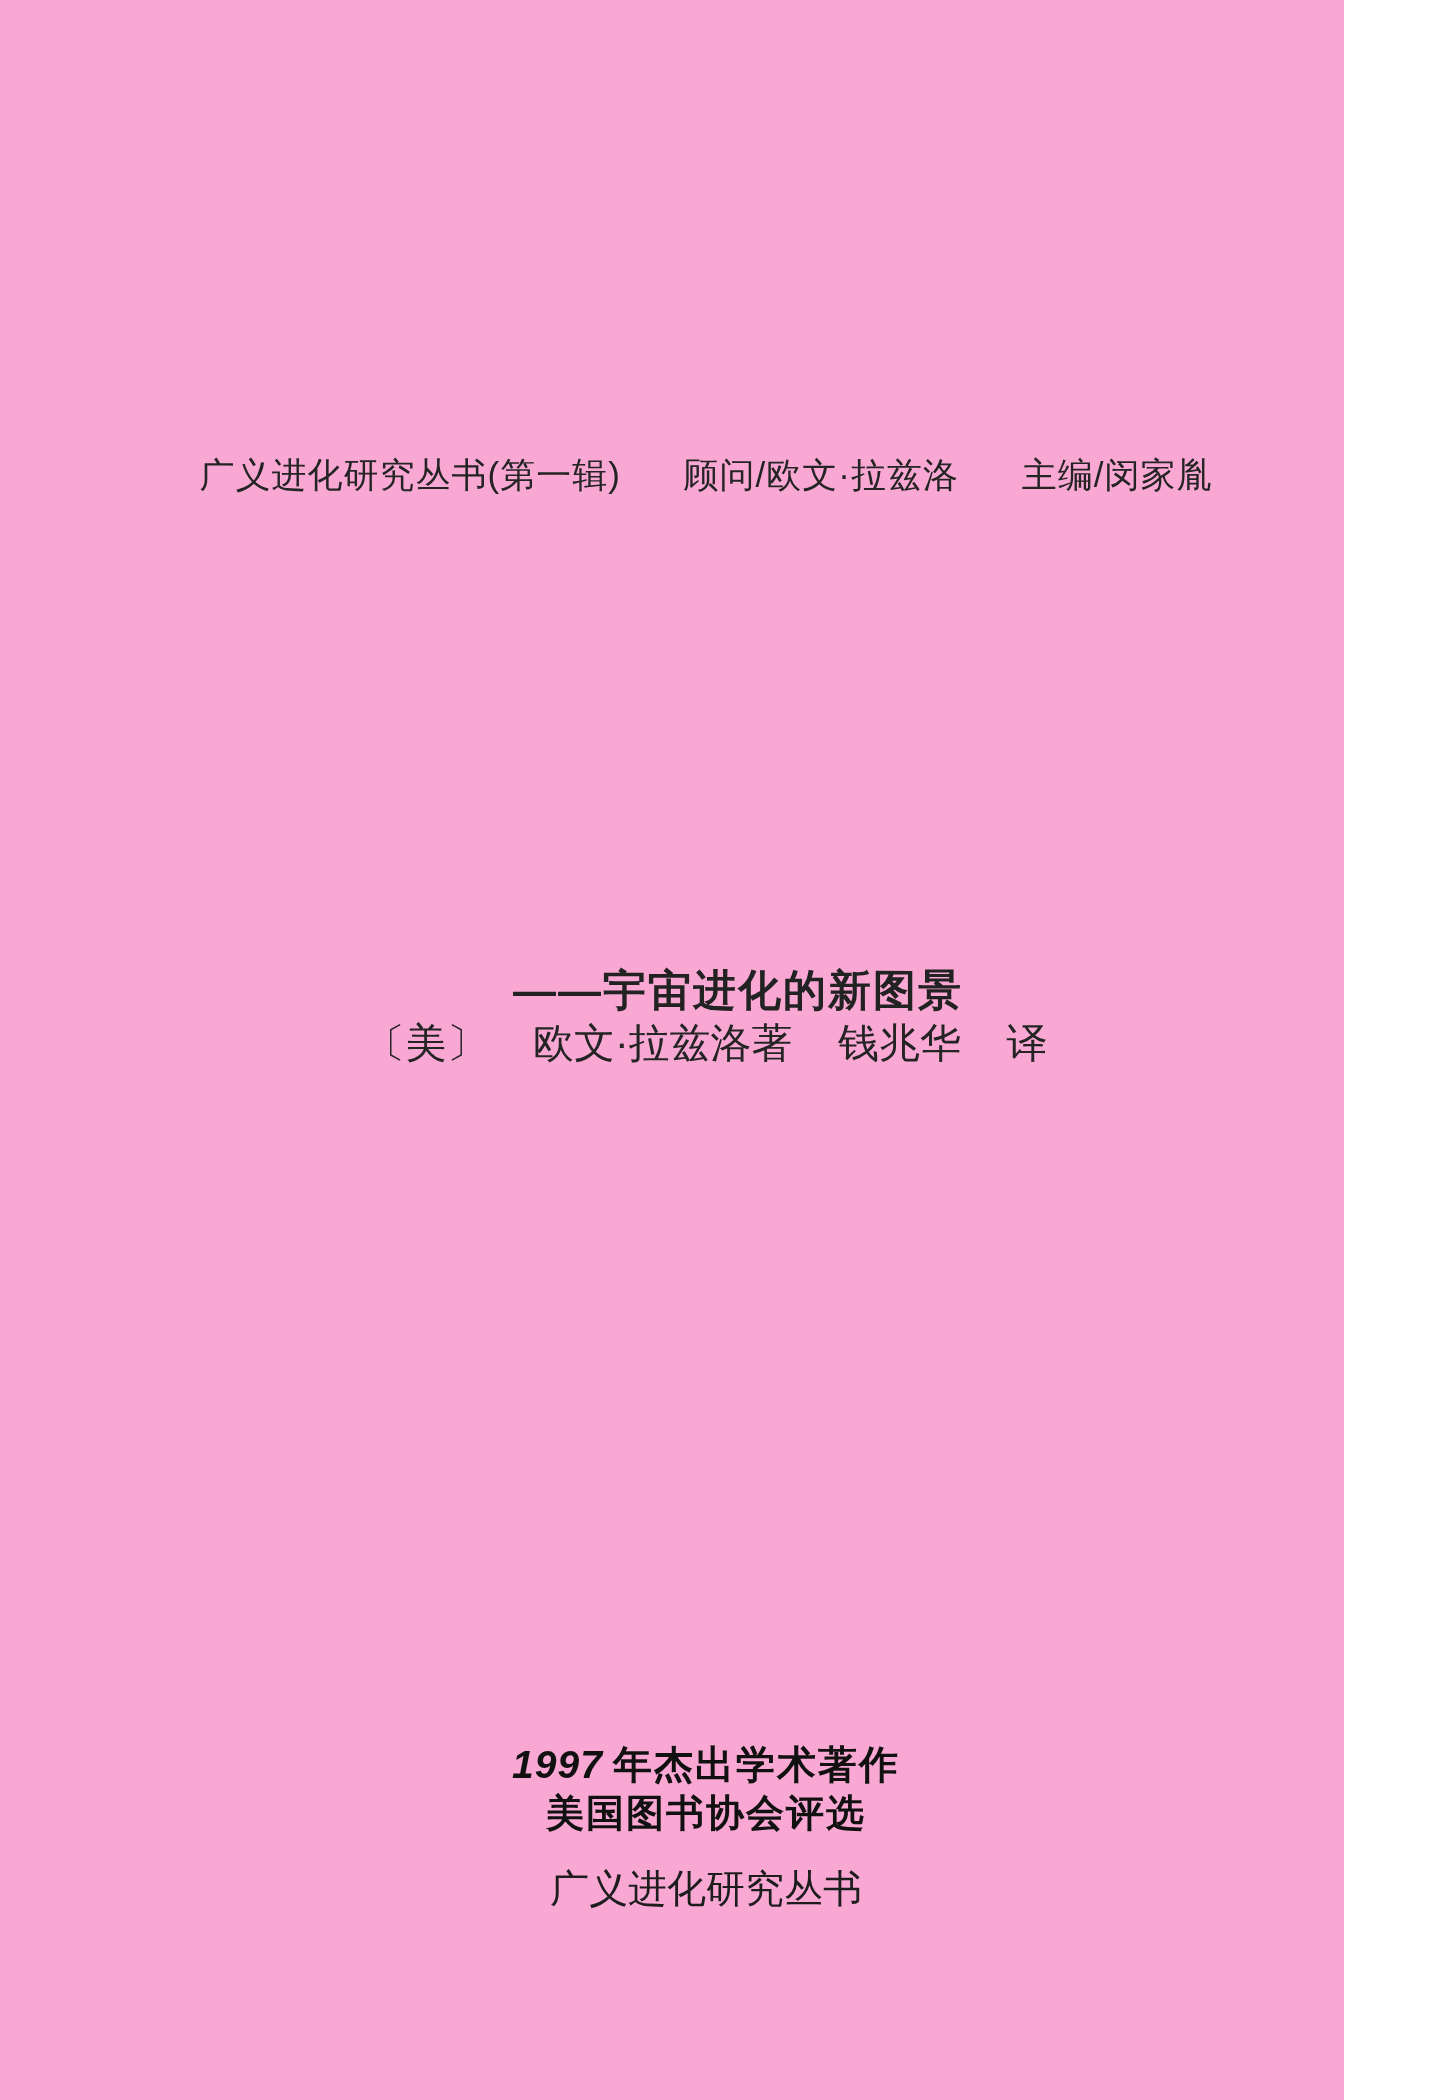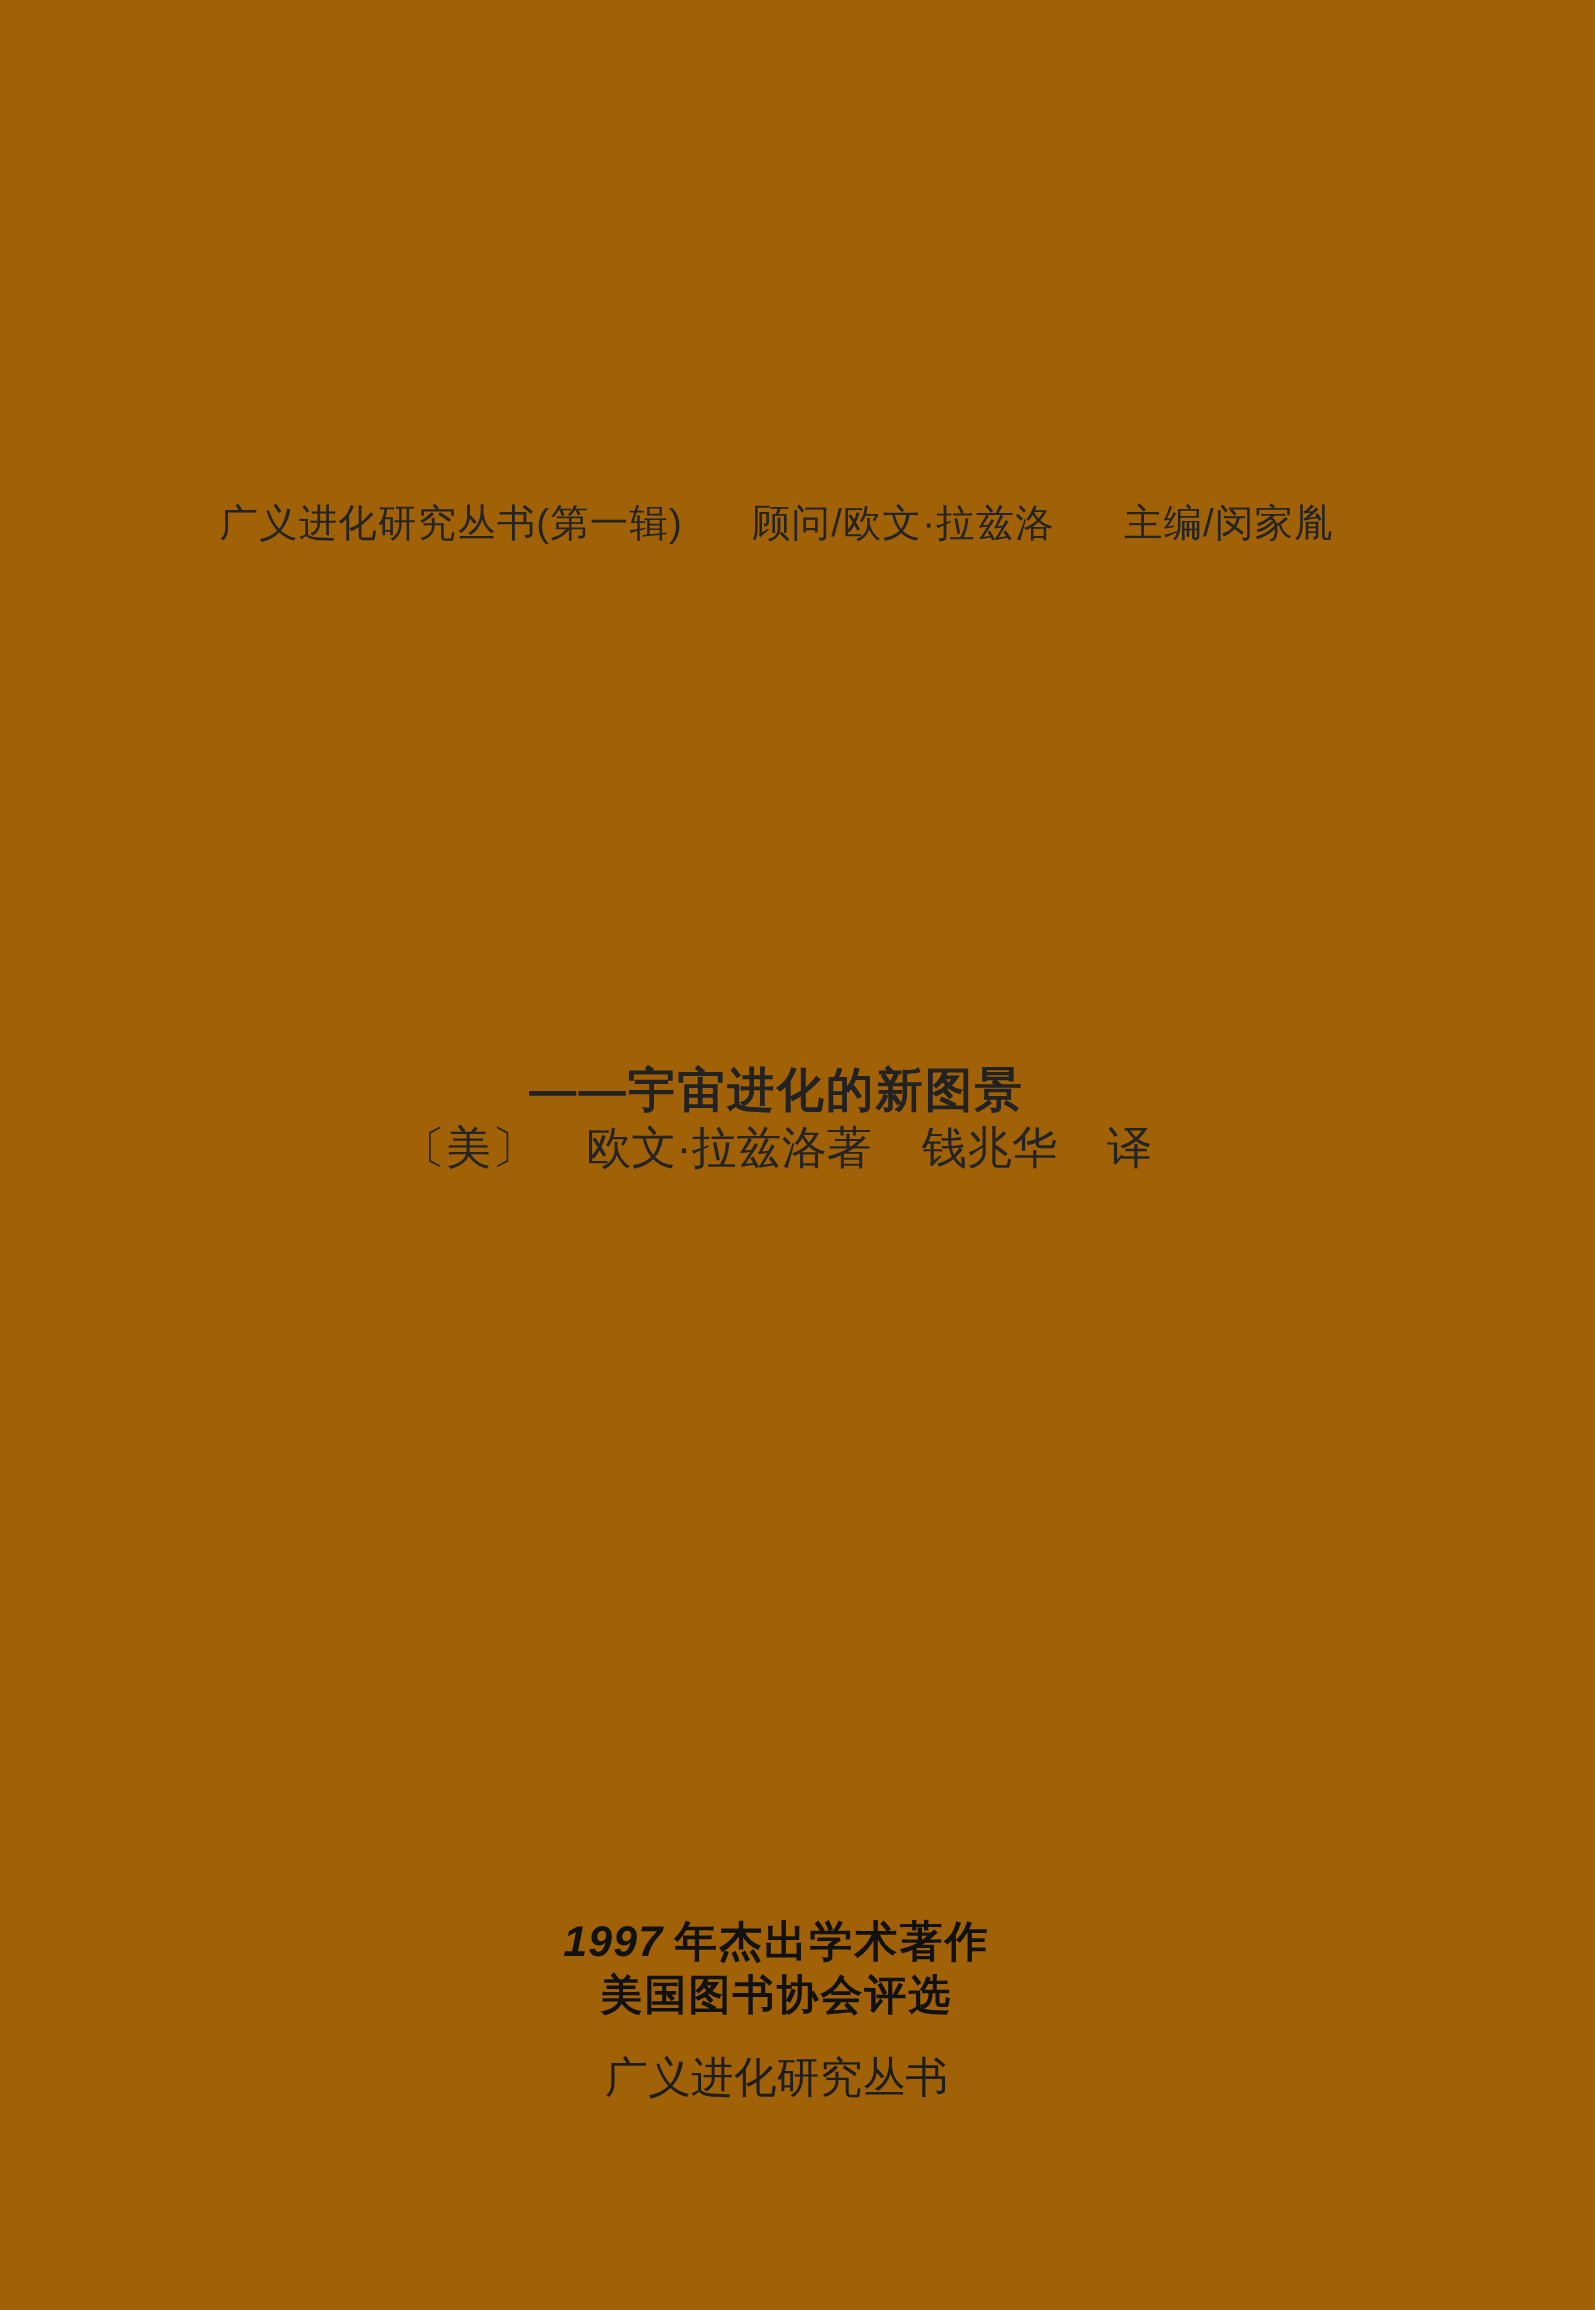--- a/index.html
+++ b/index.html
@@ -2,23 +2,23 @@
 <html><head>
 <meta charset="utf-8">
 <style>
   html, body {
     margin: 0;
     padding: 0;
     background: #ffffff;
   }
   .page {
     position: relative;
-    width: 1450px;
+    width: 1344px;
     height: 2100px;
-    background: #a16207;
+    background: #f9a8d4;
     overflow: hidden;
     color: #1f1f1f;
     font-family: "Liberation Sans", sans-serif;
   }
   
   .line {
     position: absolute;
     left: 0;
     width: 1412px;          
     text-align: center;
@@ -37,20 +37,21 @@
     font-size: 96px;
     letter-spacing: 6px;
     color: #1a1a1a;
   }
   .subtitle {
     top: 962px;
     font-size: 43px;
     font-weight: bold;
     letter-spacing: 2px;
     color: #222222;
+    padding-left: 32px;
   }
   .byline {
     top: 1016px;
     font-size: 41px;
     color: #242424;
   }
   .byline .seg + .seg { margin-left: 34px; }
   .byline .seg-role { margin-left: 30px; }
   .award-line1 {
     top: 1738px;

